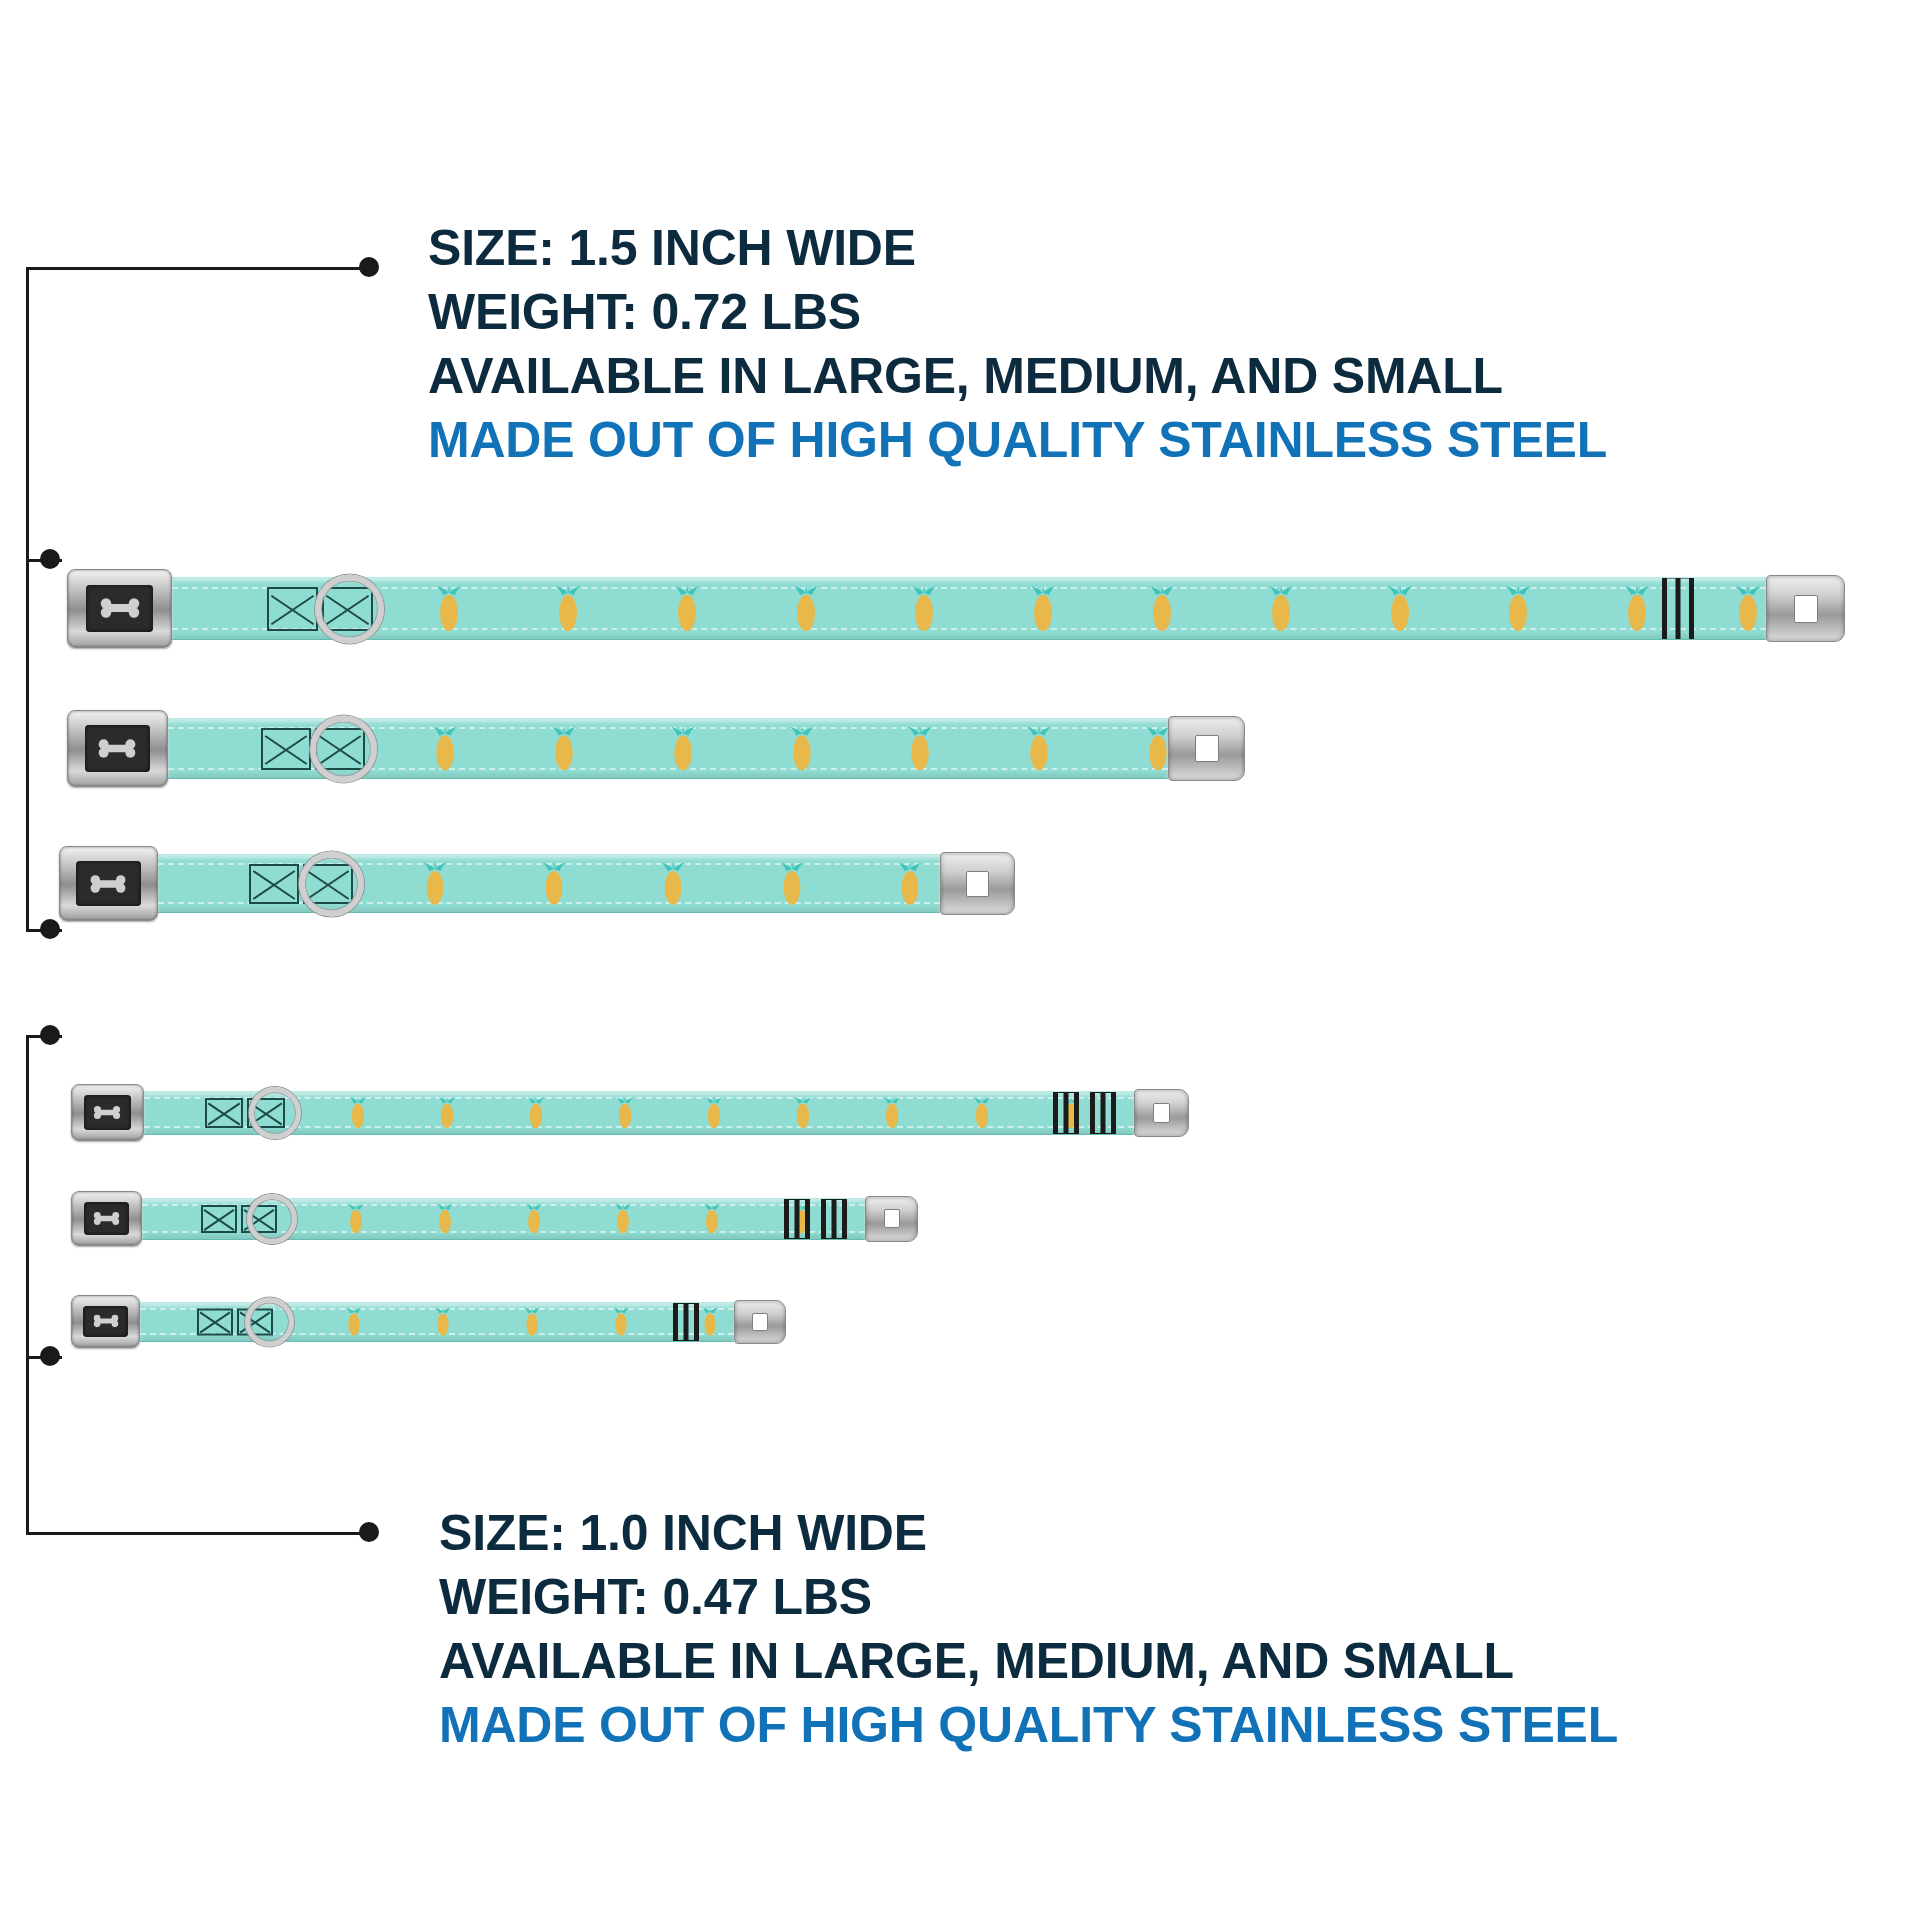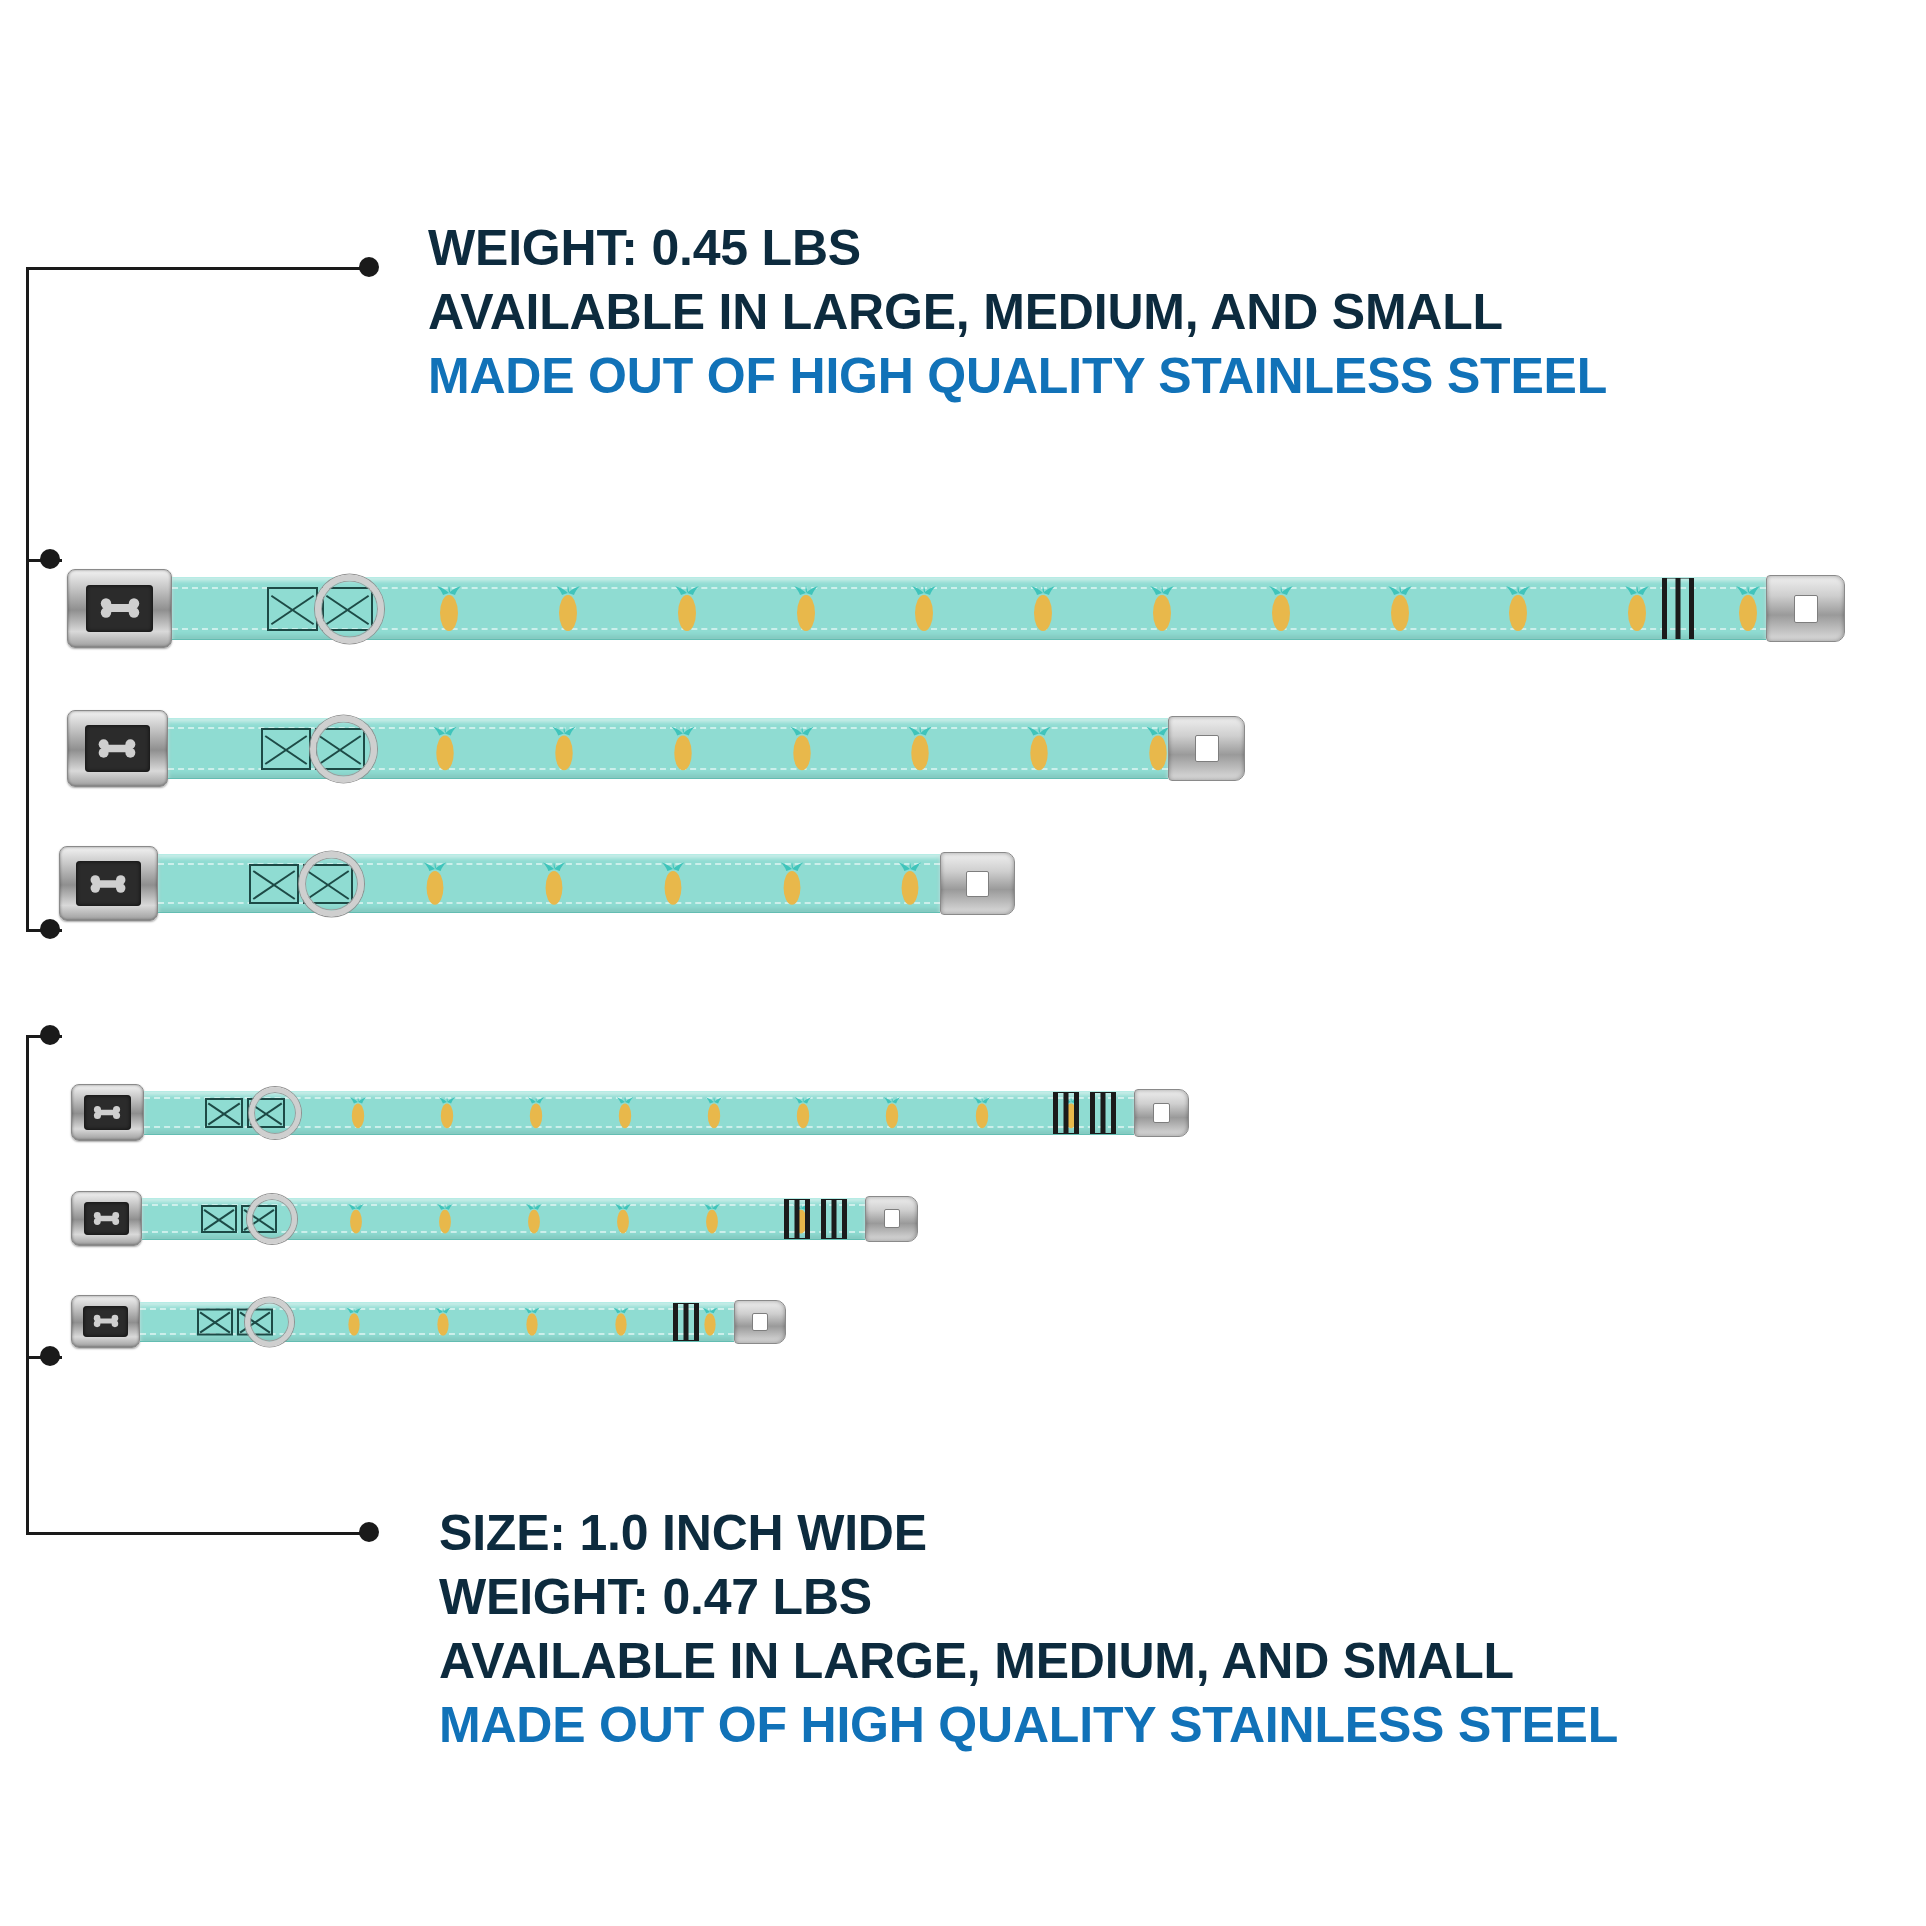--- a/index.html
+++ b/index.html
@@ -185,21 +185,22 @@
     border: 1px solid #7e7e7e;
     border-radius: 2px;
   }
 </style>
 </head>
 <body>
 
 <div id="page">
 
   <div class="callout" id="callout-top">
-    <span class="line dark">WEIGHT: 0.45 LBS</span>
+    <span class="line dark">SIZE: 1.5 INCH WIDE</span>
+    <span class="line dark">WEIGHT: 0.72 LBS</span>
     <span class="line dark">AVAILABLE IN LARGE, MEDIUM, AND SMALL</span>
     <span class="line blue">MADE OUT OF HIGH QUALITY STAINLESS STEEL</span>
   </div>
 
   <div class="callout" id="callout-bottom">
     <span class="line dark">SIZE: 1.0 INCH WIDE</span>
     <span class="line dark">WEIGHT: 0.47 LBS</span>
     <span class="line dark">AVAILABLE IN LARGE, MEDIUM, AND SMALL</span>
     <span class="line blue">MADE OUT OF HIGH QUALITY STAINLESS STEEL</span>
   </div>

